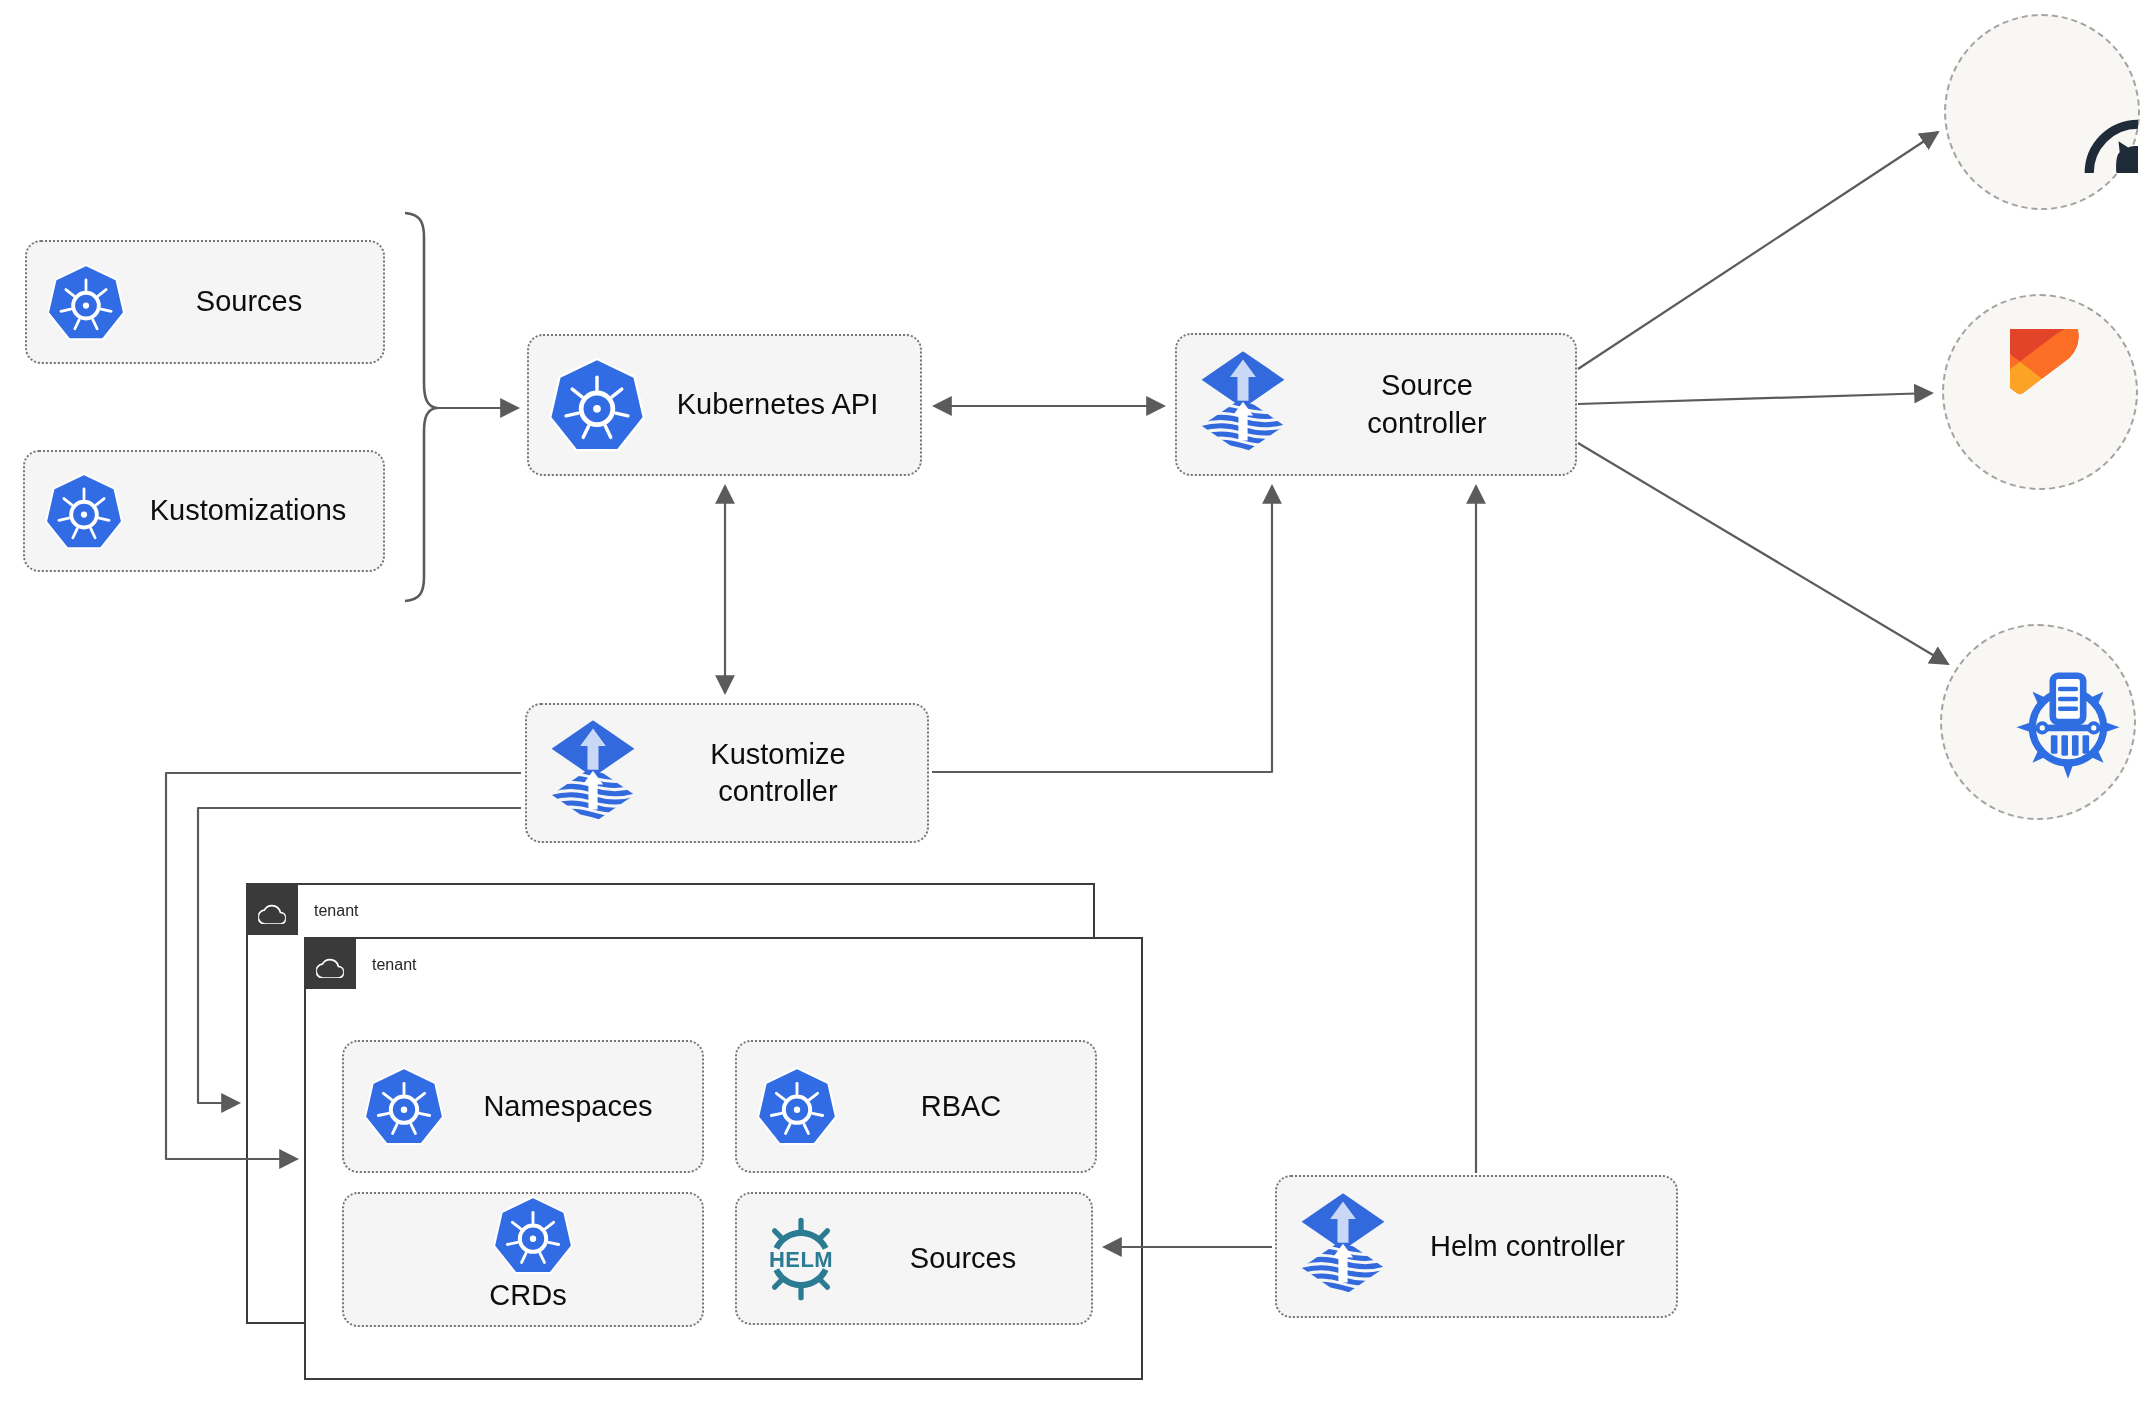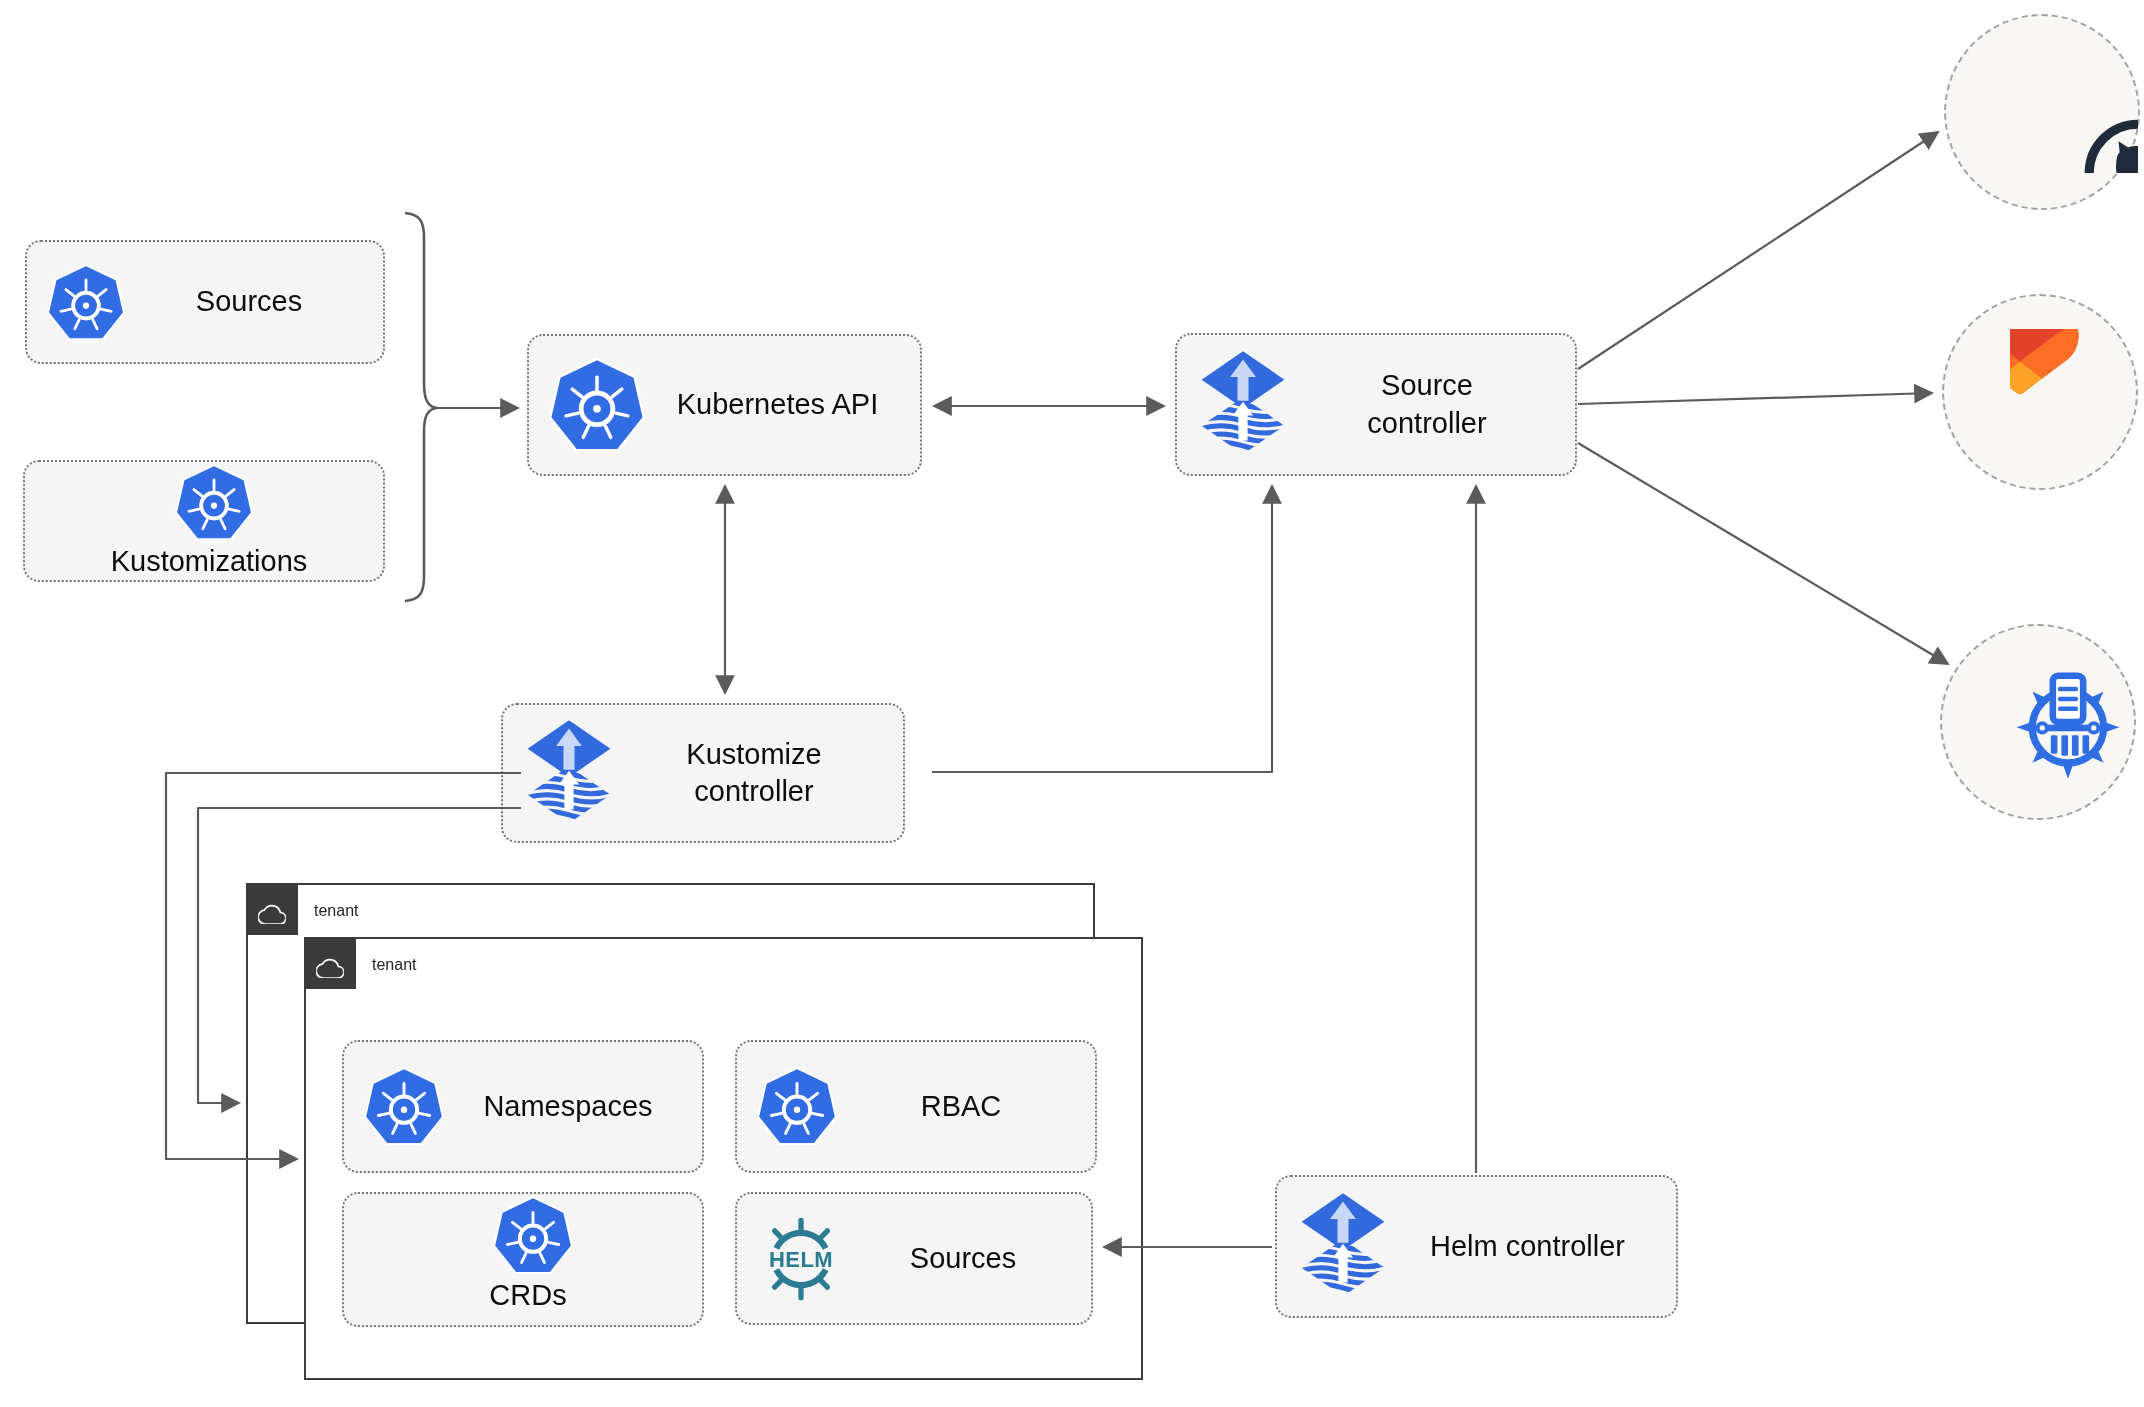--- a/index.html
+++ b/index.html
@@ -168,42 +168,42 @@
     <span class="tenant-label">tenant</span>
   </div>
 
   <div class="node z-node" style="left:25px; top:240px; width:360px; height:124px;">
     <svg class="icon" width="78" height="81" viewBox="0 0 100 104">
         <use href="#sym-k8s"></use>
       </svg>
     <span class="label">Sources</span>
   </div>
 
-  <div class="node z-node" style="left:23px; top:460px; width:362px; height:122px;flex-direction:column;">
+  <div class="node z-node" style="left:23px; top:450px; width:362px; height:122px;">
     <svg class="icon" width="78" height="81" viewBox="0 0 100 104">
         <use href="#sym-k8s"></use>
       </svg>
     <span class="label">Kustomizations</span>
   </div>
 
   <div class="node z-node" style="left:527px; top:334px; width:395px; height:142px;">
     <svg class="icon" width="96" height="100" viewBox="0 0 100 104">
         <use href="#sym-k8s"></use>
       </svg>
     <span class="label">Kubernetes API</span>
   </div>
 
   <div class="node z-node" style="left:1175px; top:333px; width:402px; height:143px;">
     <svg class="icon" width="92" height="107" viewBox="0 0 100 116">
         <use href="#sym-flux"></use>
       </svg>
     <span class="label wrap">Source controller</span>
   </div>
 
-  <div class="node z-node" style="left:501px; top:703px; width:404px; height:140px;">
+  <div class="node z-node" style="left:525px; top:703px; width:404px; height:140px;">
     <svg class="icon" width="92" height="107" viewBox="0 0 100 116">
         <use href="#sym-flux"></use>
       </svg>
     <span class="label wrap">Kustomize controller</span>
   </div>
 
   <div class="node z-node" style="left:1275px; top:1175px; width:403px; height:143px;">
     <svg class="icon" width="92" height="107" viewBox="0 0 100 116">
         <use href="#sym-flux"></use>
       </svg>

